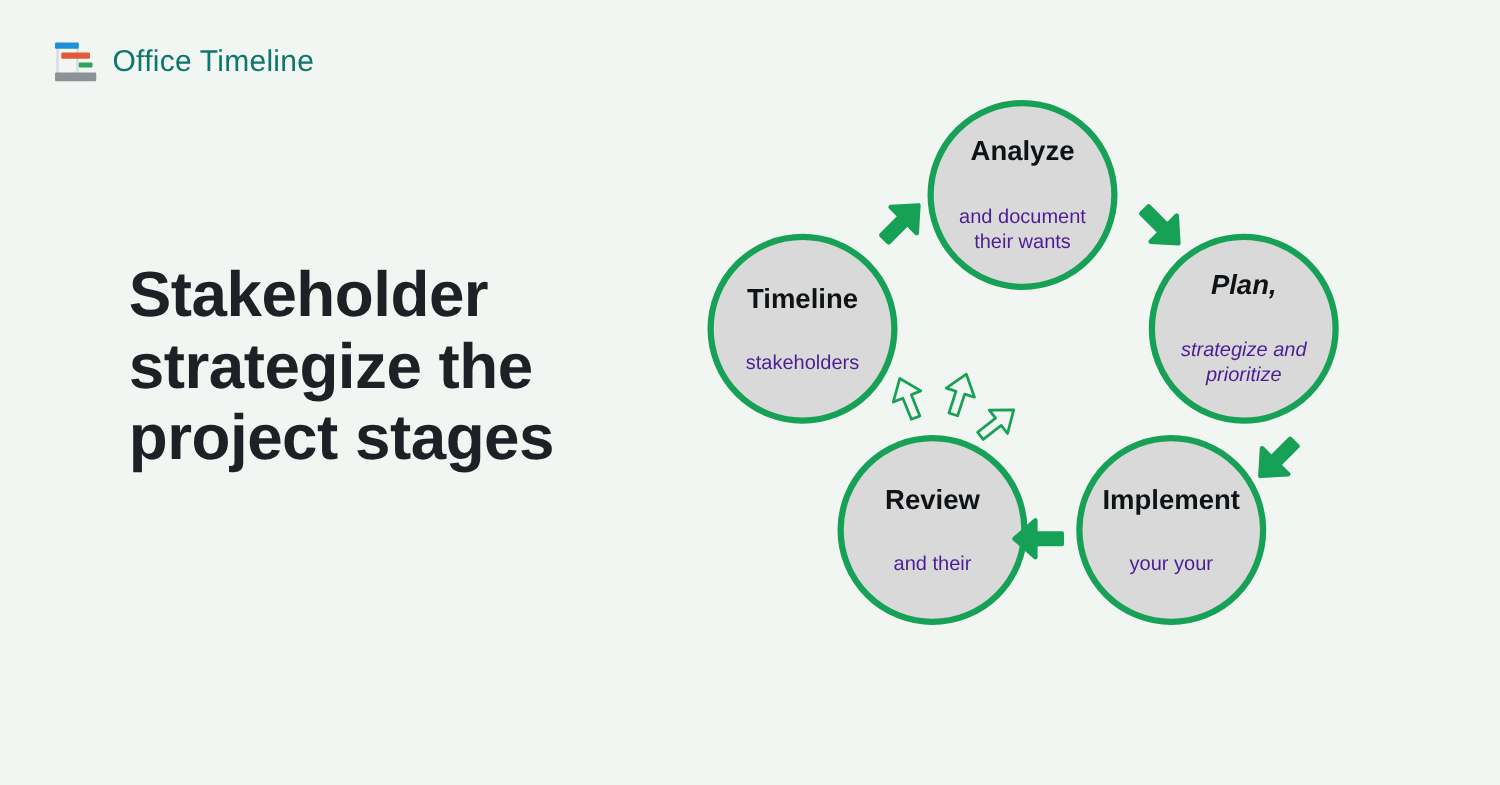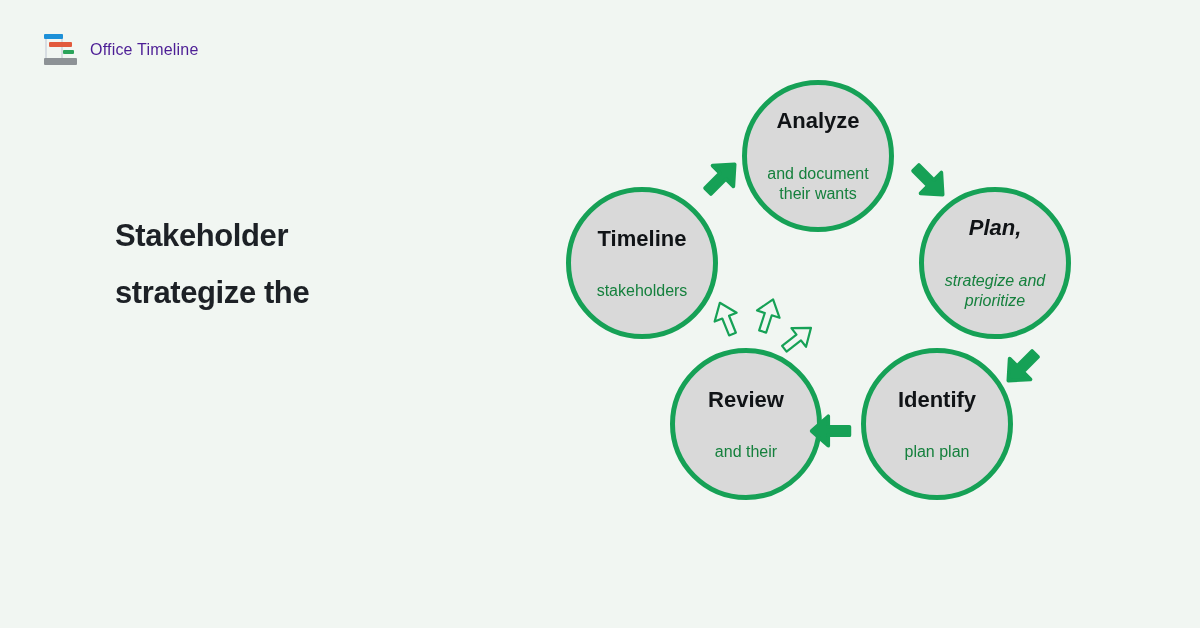--- a/index.html
+++ b/index.html
@@ -16,37 +16,37 @@
   .logo { position:absolute; left:44px; top:34px; display:flex; align-items:center; gap:13px; }
   .logo-icon { position:relative; width:33px; height:31px; }
   .logo-icon .gridline { position:absolute; top:0; width:2px; height:25px; background:#d7dde2; }
   .logo-icon .gl1 { left:1px; }
   .logo-icon .gl2 { left:17px; }
   .logo-icon .bar { position:absolute; border-radius:1px; }
   .logo-icon .bar-blue   { left:0;  top:0;    width:19px; height:5px; background:#1d90d8; }
   .logo-icon .bar-orange { left:5px; top:8px; width:23px; height:5px; background:#e25a3c; }
   .logo-icon .bar-green  { left:19px; top:16px; width:11px; height:4px; background:#2aa45a; }
   .logo-icon .bar-gray   { left:0;  top:24px; width:33px; height:7px; background:#8d9296; }
-  .logo-text { font-size:16px; letter-spacing:0.2px; color:#4c1d95; }
+  .logo-text { font-size:24px; letter-spacing:0.2px; color:#0f766e; }
 
   
-  .headline { position:absolute; left:115px; top:207px; font-size:31px; line-height:57px; letter-spacing:-0.4px; }
+  .headline { position:absolute; left:103px; top:207px; font-size:51px; line-height:57px; letter-spacing:-0.4px; }
   .headline span { display:block; }
   .headline .bold { font-weight:bold; }
 
   
   .stage-circle {
     position:absolute; width:152px; height:152px; border-radius:50%;
     background:#d9d9d9; border:5px solid #16a156;
     display:flex; flex-direction:column; align-items:center; justify-content:center;
     text-align:center;
     gap:29px;
   }
   .stage-circle .t { font-weight:bold; font-size:22px; line-height:1.25; color:#101316; }
-  .stage-circle .s { font-size:16px; line-height:1.28; color:#15803d; max-width:122px; }
+  .stage-circle .s { font-size:16px; line-height:1.28; color:#4c1d95; max-width:122px; }
 
   #circle-analyze   { left:742px; top:80px;  }
   #circle-plan      { left:919px; top:187px;font-style:italic; }
   #circle-implement { left:861px; top:348px; }
   #circle-review    { left:670px; top:348px; }
   #circle-identify  { left:566px; top:187px; }
 
   .arrow { position:absolute; }
   #arrow-ne { left:698px; top:155px; transform:rotate(-45deg);  }
   #arrow-se { left:906px; top:158px; transform:rotate(45deg);   }
@@ -68,40 +68,41 @@
     <div class="bar bar-orange"></div>
     <div class="bar bar-green"></div>
     <div class="bar bar-gray"></div>
   </div>
   <div class="logo-text">Office Timeline</div>
 </div>
 
 <h1 class="headline">
   <span class="bold">Stakeholder</span>
   <span>strategize the</span>
+  <span>project stages</span>
 </h1>
 
 <div class="stage-circle" id="circle-identify">
   <div class="t">Timeline</div>
   <div class="s">stakeholders</div>
 </div>
 
 <div class="stage-circle" id="circle-analyze">
   <div class="t">Analyze</div>
   <div class="s">and document their wants</div>
 </div>
 
 <div class="stage-circle" id="circle-plan">
   <div class="t">Plan,</div>
   <div class="s">strategize and prioritize</div>
 </div>
 
 <div class="stage-circle" id="circle-implement">
-  <div class="t">Identify</div>
-  <div class="s">plan plan</div>
+  <div class="t">Implement</div>
+  <div class="s">your your</div>
 </div>
 
 <div class="stage-circle" id="circle-review">
   <div class="t">Review</div>
   <div class="s">and their</div>
 </div>
 
 <svg class="arrow" id="arrow-ne" width="46" height="46" viewBox="0 0 50 50">
   <path d="M5,20.5 L28,20.5 L28,9 L46,25 L28,41 L28,29.5 L5,29.5 Z" fill="#16a156" stroke="#16a156" stroke-width="4" stroke-linejoin="round"></path>
 </svg>

